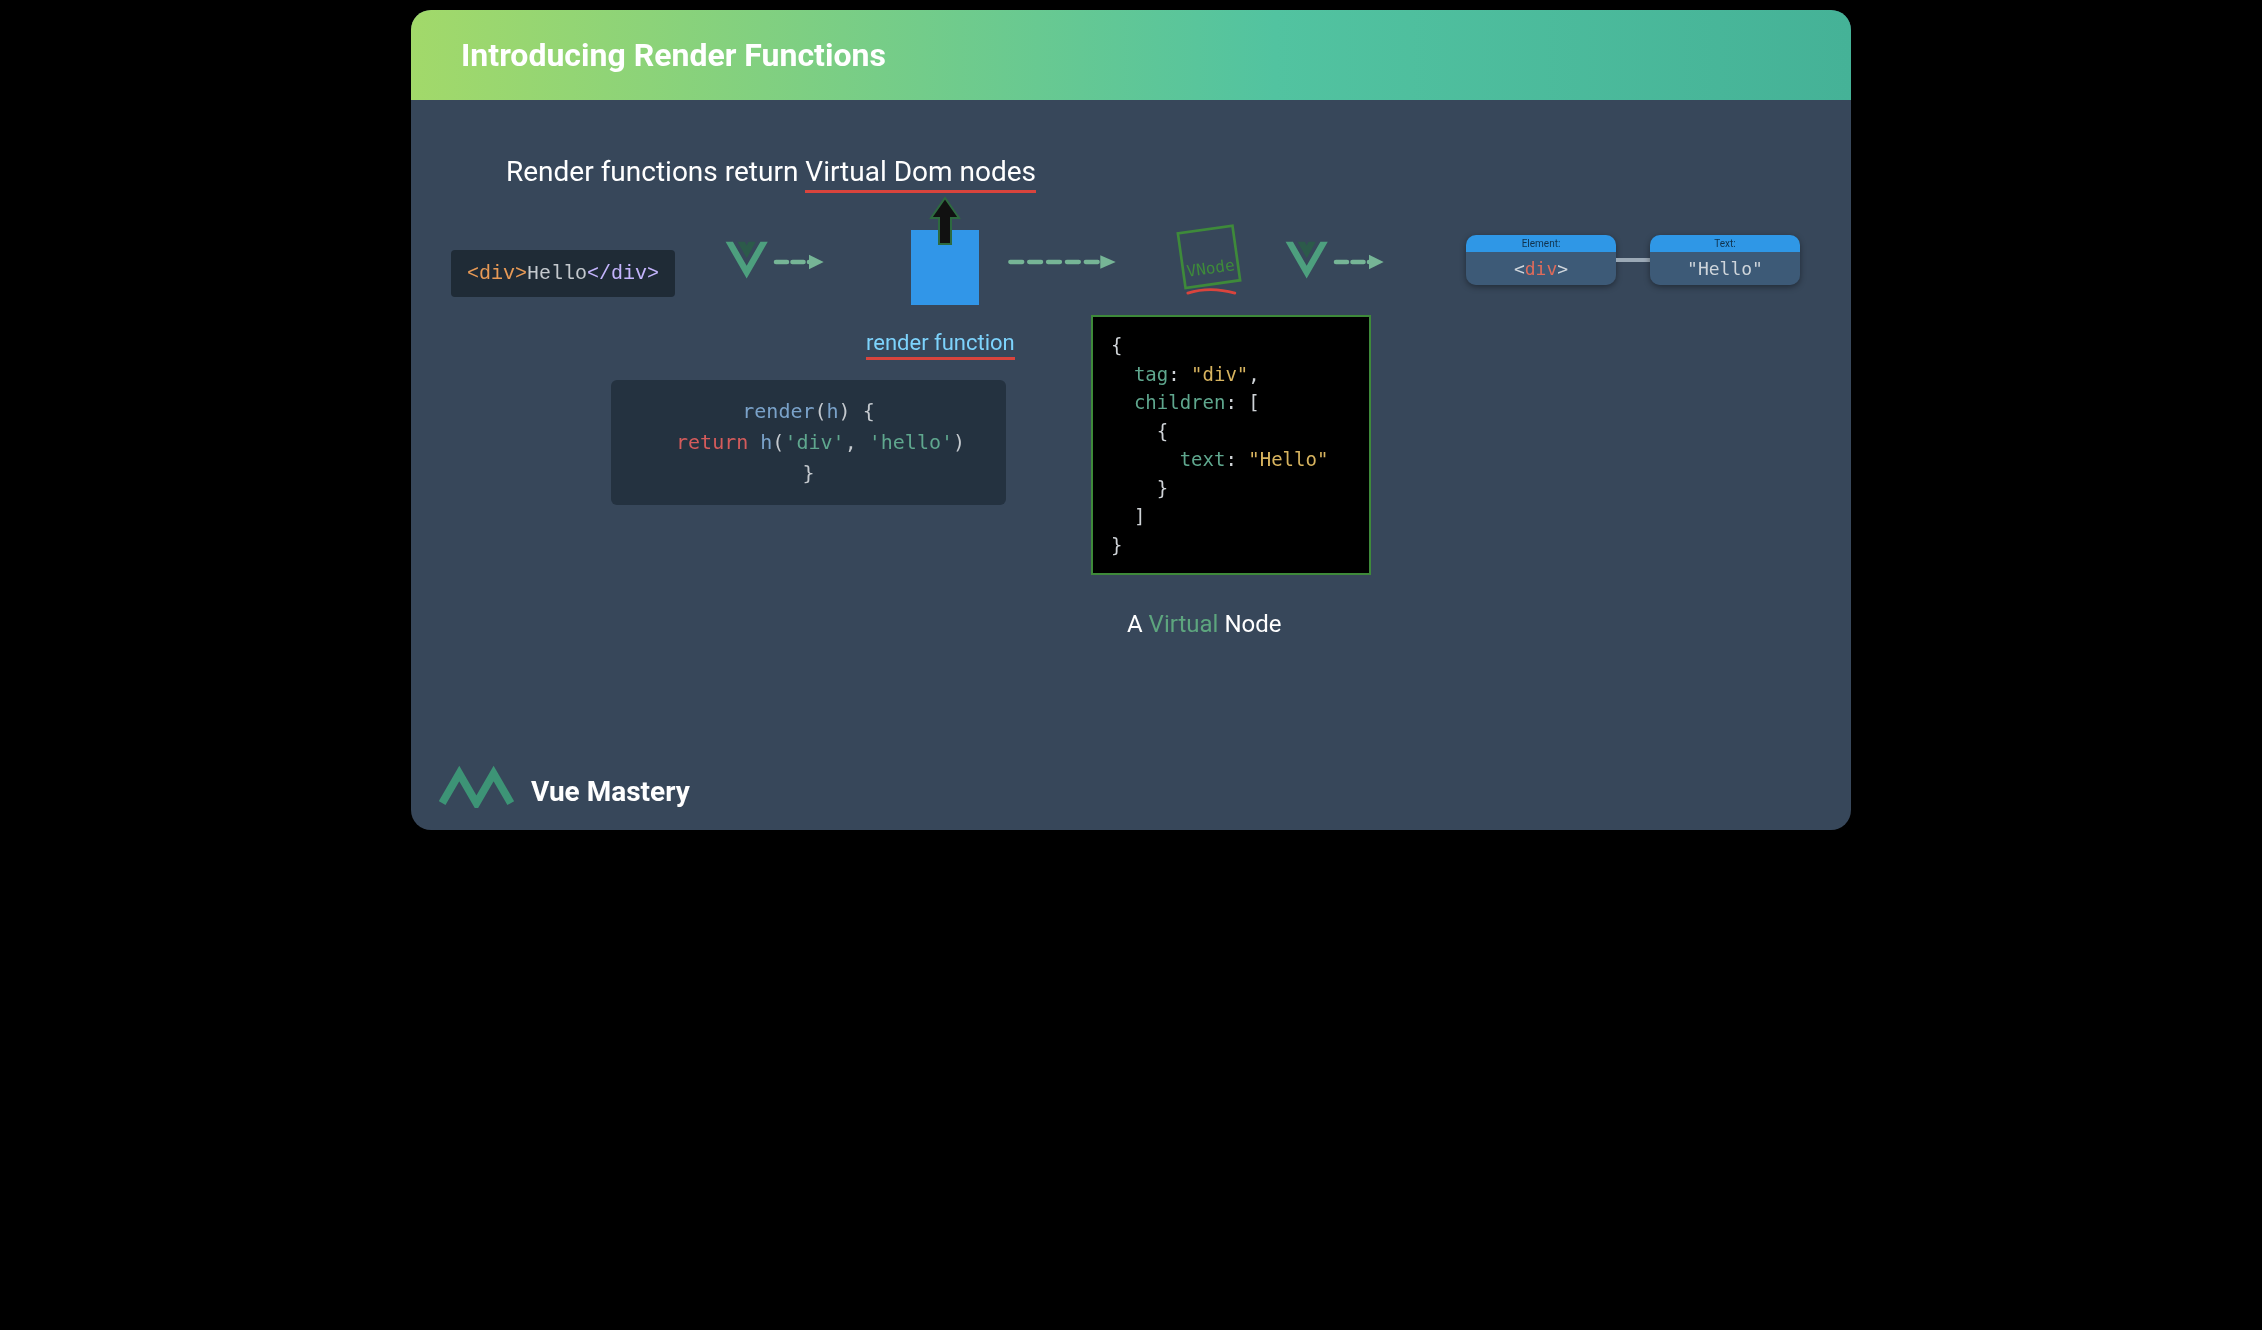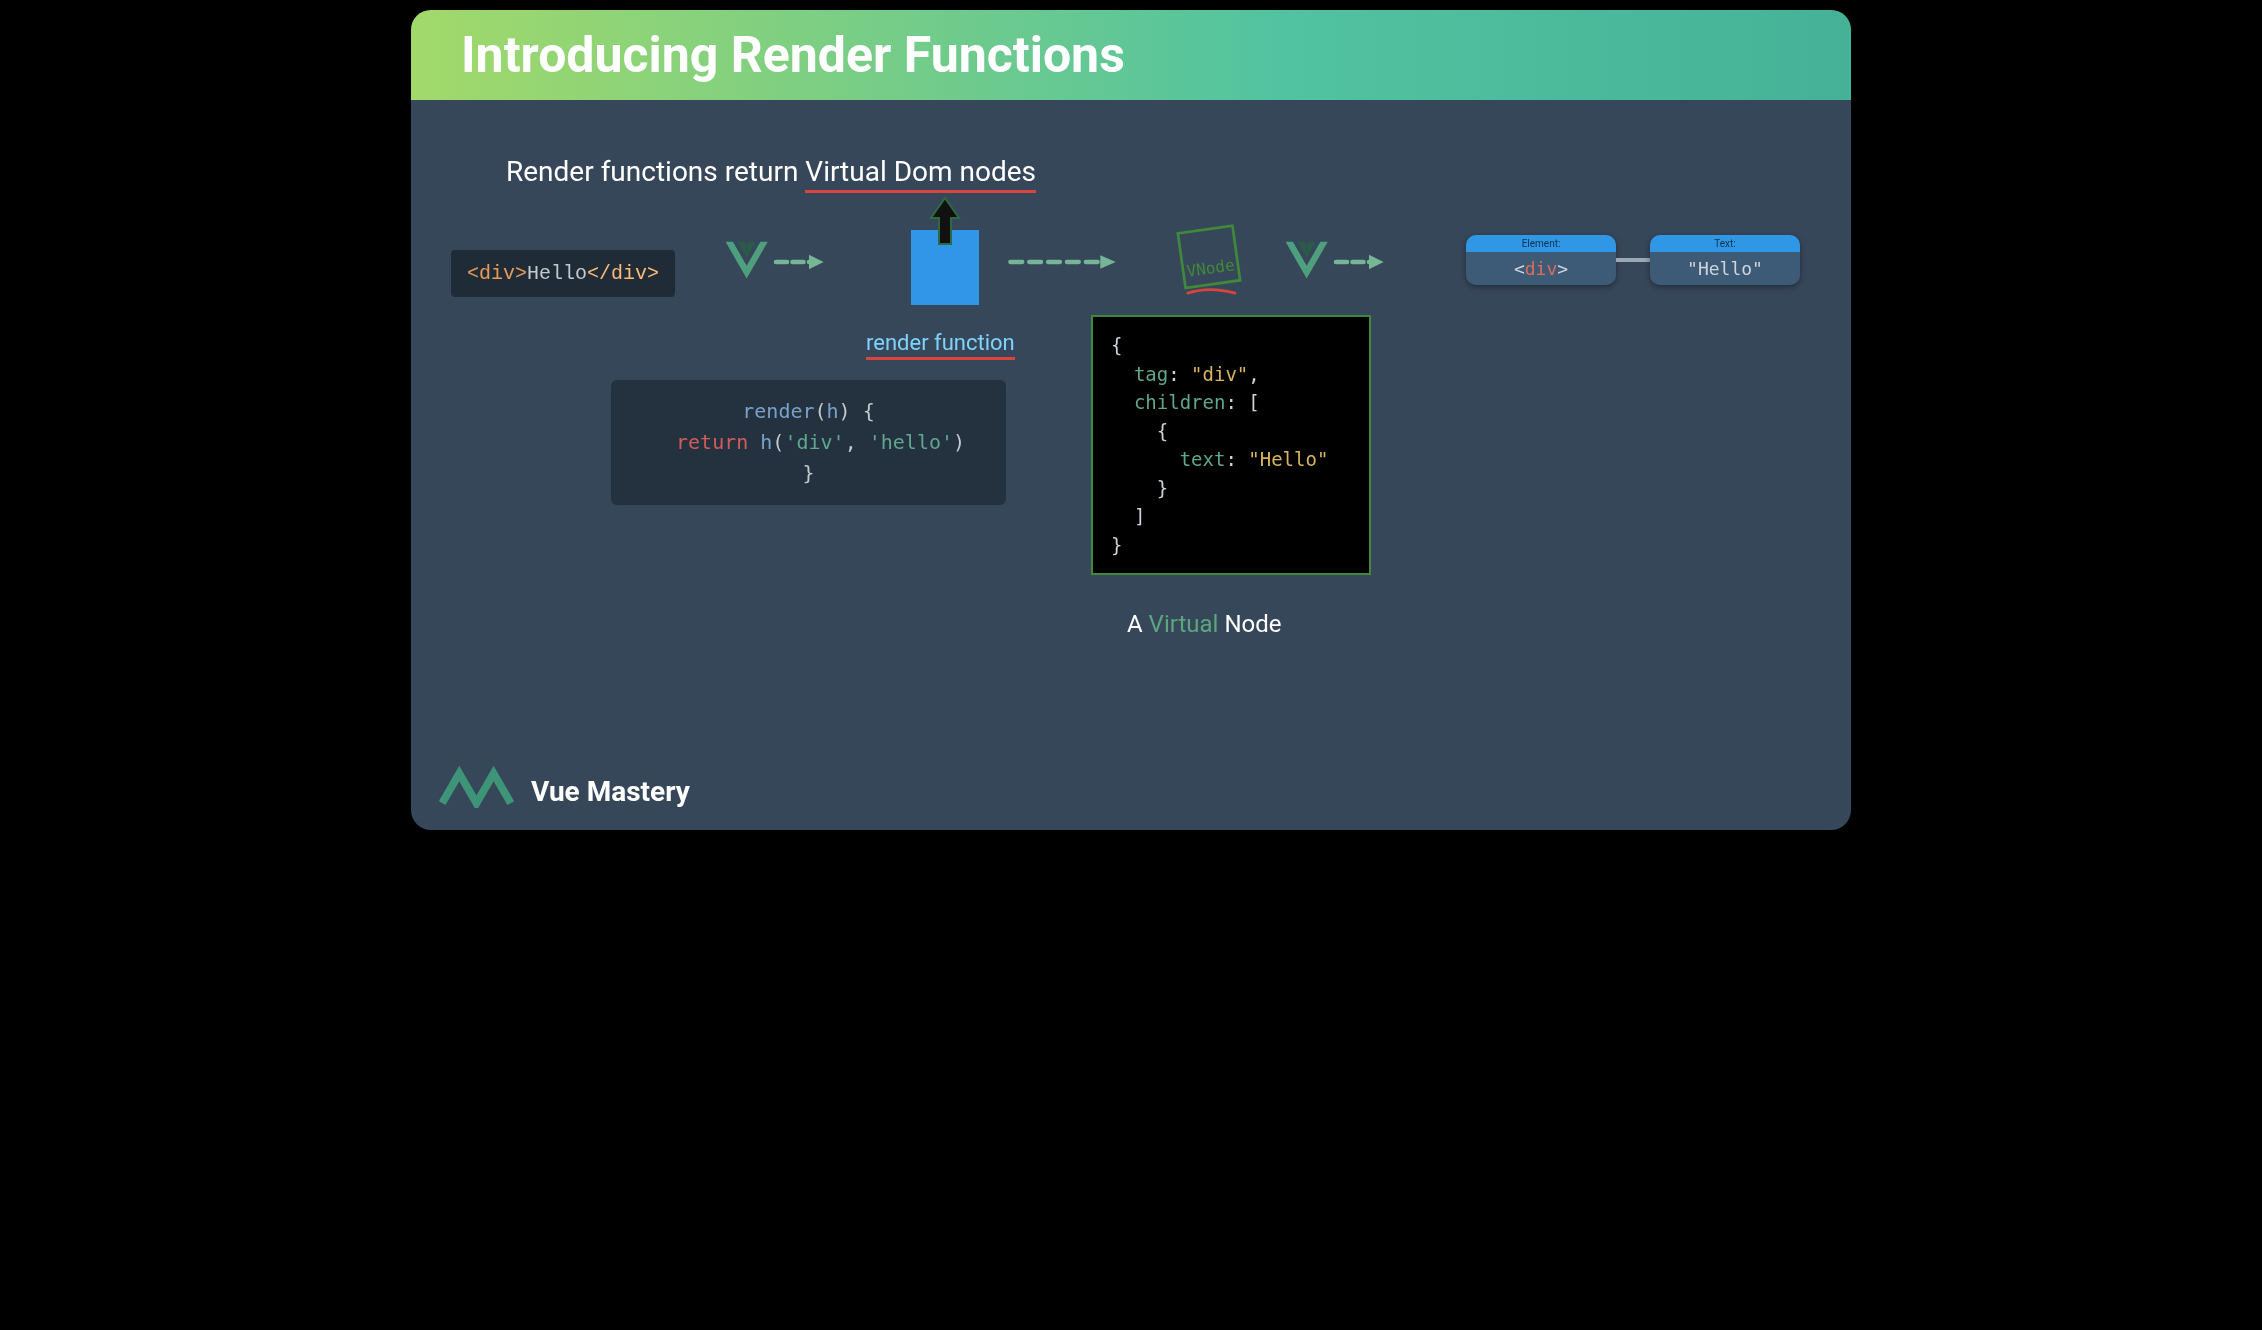--- a/index.html
+++ b/index.html
@@ -24,21 +24,21 @@
   .title-bar {
     width: 100%;
     height: 90px;
     background: linear-gradient(90deg, #a2d96a 0%, #52c3a0 60%, #45b297 100%);
     display: flex;
     align-items: center;
     padding-left: 50px;
   }
   .title-bar h1 {
     color: #fff;
-    font-size: 50px;
+    font-size: 32px;
     font-weight: 700;
   }
   .subtitle {
     color: #fff;
     font-size: 28px;
     font-weight: 400;
     position: absolute;
     top: 145px;
     left: 95px;
   }
@@ -62,21 +62,21 @@
     left: 40px;
     background: #1f2b36;
     padding: 12px 16px;
     border-radius: 4px;
     font-family: "SFMono-Regular", Consolas, "Liberation Mono", Menlo, monospace;
     font-size: 20px;
     color: #c4c9ce;
     white-space: pre;
   }
   .tag-open  { color: #e89a56; }
-  .tag-close { color: #fdba74; }
+  .tag-close { color: #c4b5fd; }
   .code-red  { color: #d45b5b; }
   .code-green{ color: #5fa78e; }
   .code-blue { color: #7aa2c9; }
   .code-yellow{color:#d8b45f;}
 
   
   .vue-arrow {
     position: absolute;
     top: 22px;
     width: 110px;

